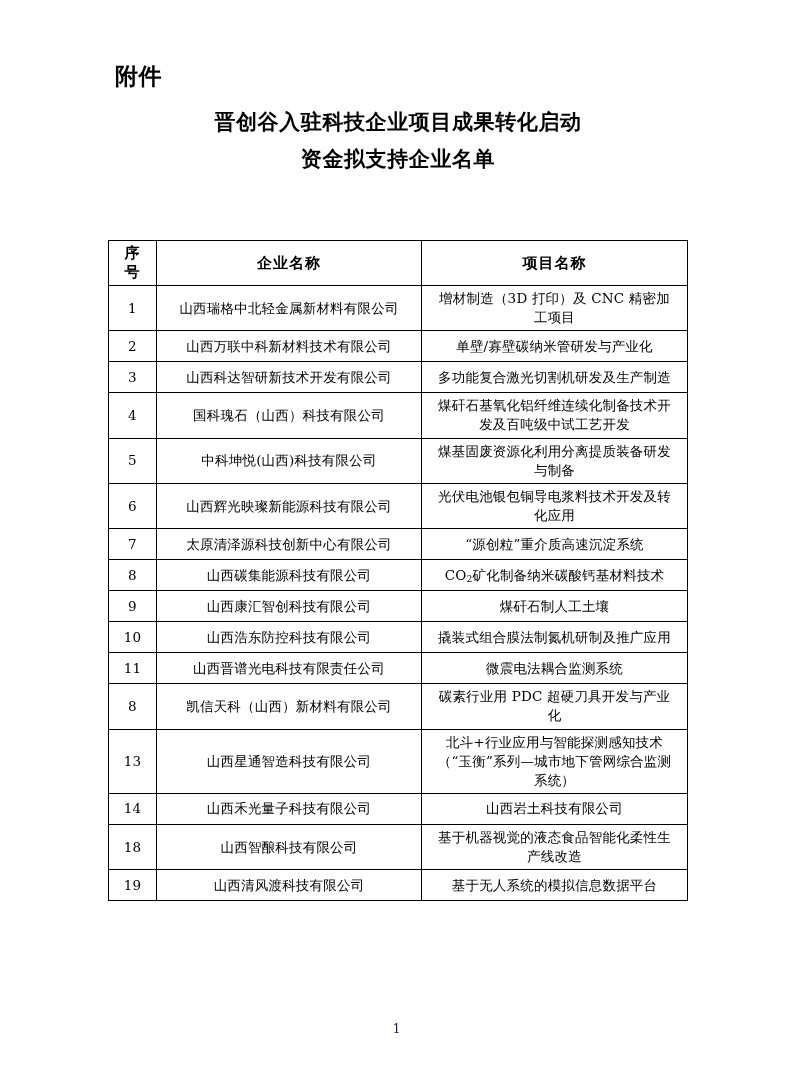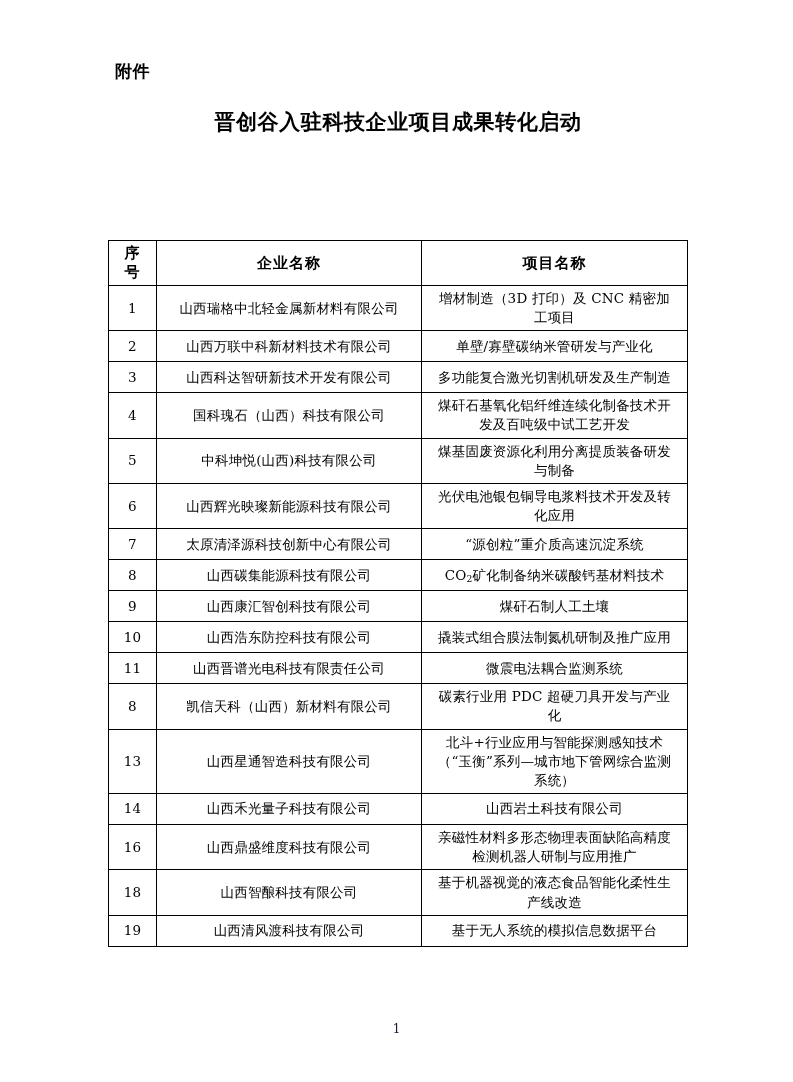--- a/index.html
+++ b/index.html
@@ -23,21 +23,21 @@
     box-sizing: border-box;
     padding: 0;
   }
 
   
   .attachment-label {
     position: absolute;
     left: 115px;
     top: 60px;
     font-family: "DejaVu Sans", "Liberation Sans", sans-serif;
-    font-size: 17px;
+    font-size: 23px;
     font-weight: 700;
     letter-spacing: 0.5px;
     line-height: 1.4;
     color: #000;
   }
 
   
   .doc-title {
     position: absolute;
     left: 108px;
@@ -121,20 +121,21 @@
 </style>
 </head>
 <body>
 
 <div class="page">
 
   <div class="attachment-label">附件</div>
 
   <div class="doc-title">
     <span class="line">晋创谷入驻科技企业项目成果转化启动</span>
+    <span class="line">资金拟支持企业名单</span>
   </div>
 
   <div class="table-wrap">
     <table class="listing">
       <colgroup>
         <col class="c-no">
         <col class="c-comp">
         <col class="c-proj">
       </colgroup>
       <thead>
@@ -209,25 +210,20 @@
             <td class="no">13</td>
             <td class="company">山西星通智造科技有限公司</td>
             <td class="project">北斗+行业应用与智能探测感知技术（“玉衡”系列—城市地下管网综合监测系统）</td>
           </tr>
           <tr>
             <td class="no">14</td>
             <td class="company">山西禾光量子科技有限公司</td>
             <td class="project">山西岩土科技有限公司</td>
           </tr>
           <tr class="two-line">
-            <td class="no">16</td>
-            <td class="company">山西鼎盛维度科技有限公司</td>
-            <td class="project">亲磁性材料多形态物理表面缺陷高精度检测机器人研制与应用推广</td>
-          </tr>
-          <tr class="two-line">
             <td class="no">18</td>
             <td class="company">山西智酿科技有限公司</td>
             <td class="project">基于机器视觉的液态食品智能化柔性生产线改造</td>
           </tr>
           <tr>
             <td class="no">19</td>
             <td class="company">山西清风渡科技有限公司</td>
             <td class="project">基于无人系统的模拟信息数据平台</td>
           </tr>
         </tbody>

